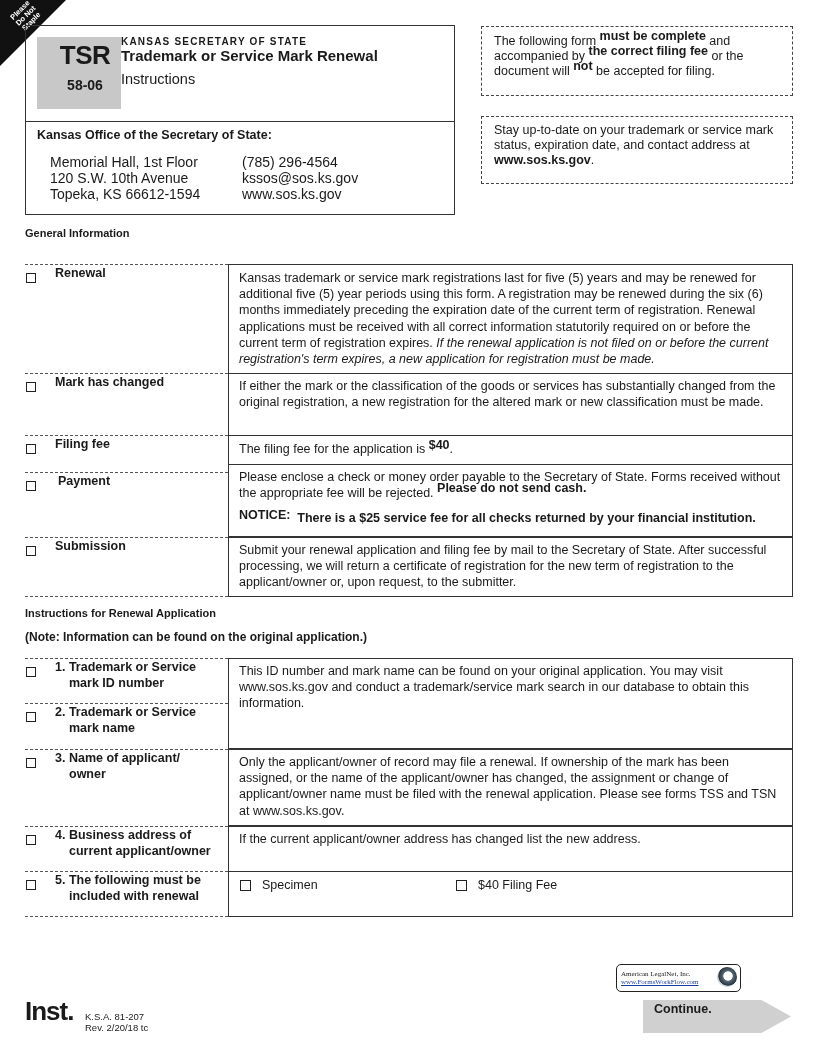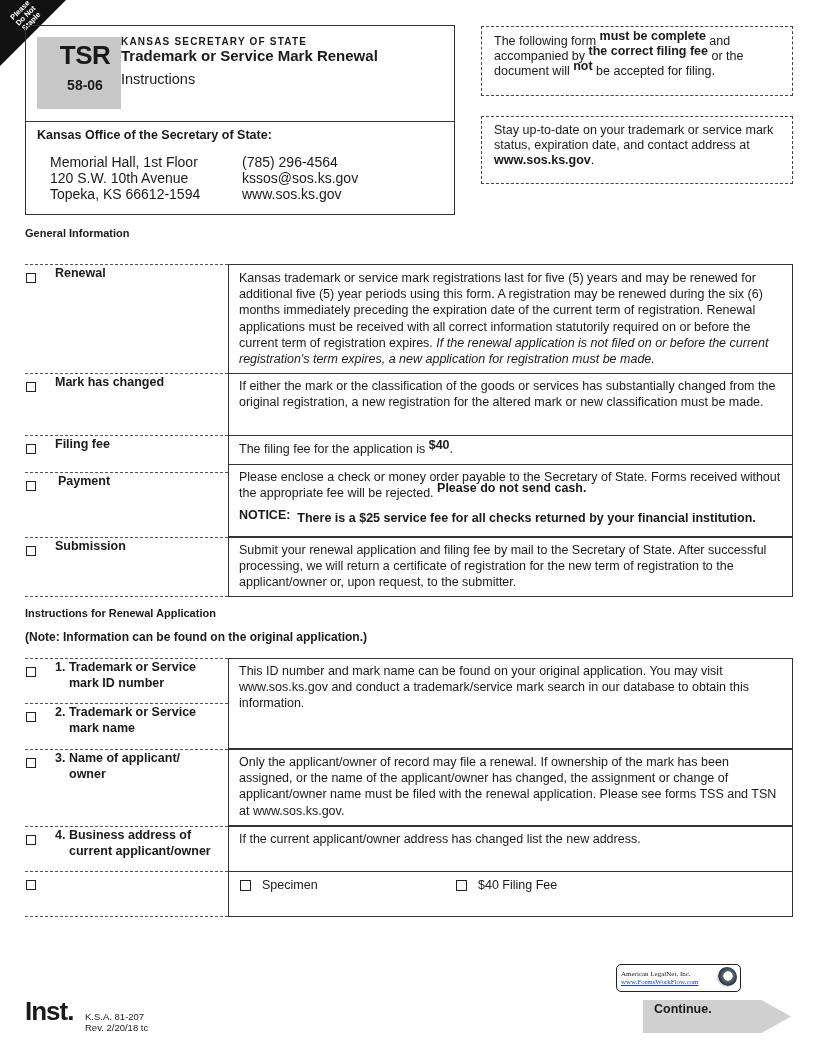--- a/index.html
+++ b/index.html
@@ -140,20 +140,21 @@
 <div class="row-text" style="top:749px;height:77px;">Only the applicant/owner of record may file a renewal. If ownership of the mark has been assigned, or the name of the applicant/owner has changed, the assignment or change of applicant/owner name must be filed with the renewal application. Please see forms TSS and TSN at www.sos.ks.gov.</div>
 
 <div class="row-label" style="top:826px;height:45px;">
   <div class="cb" style="top:8px;"></div>
   <div class="lbl" style="top:0px;"><span>4. Business address of</span><span class="ind">current applicant/owner</span></div>
 </div>
 <div class="row-text" style="top:826px;height:46px;">If the current applicant/owner address has changed list the new address.</div>
 
 <div class="row-label" style="top:871px;height:45px;">
   <div class="cb" style="top:8px;"></div>
+  <div class="lbl" style="top:0px;"><span>5. The following must be</span><span class="ind">included with renewal</span></div>
 </div>
 <div class="row-text" style="top:871px;height:46px;">
   <span style="position:absolute;left:11px;top:8px;width:9px;height:9px;border:1.3px solid #222;"></span>
   <span style="position:absolute;left:33px;top:5px;">Specimen</span>
   <span style="position:absolute;left:227px;top:8px;width:9px;height:9px;border:1.3px solid #222;"></span>
   <span style="position:absolute;left:249px;top:5px;">$40 Filing Fee</span>
 </div>
 <div class="bottom-dash" style="top:916px;"></div>
 
 <div class="abs inst">Inst.</div>

